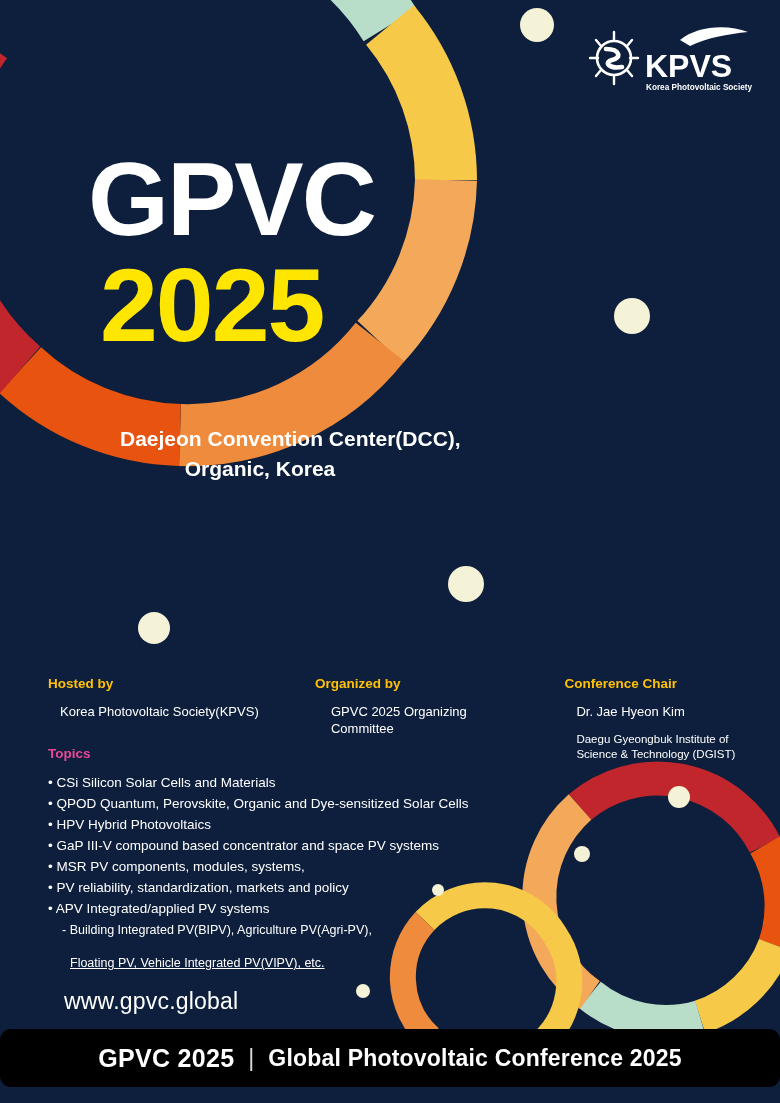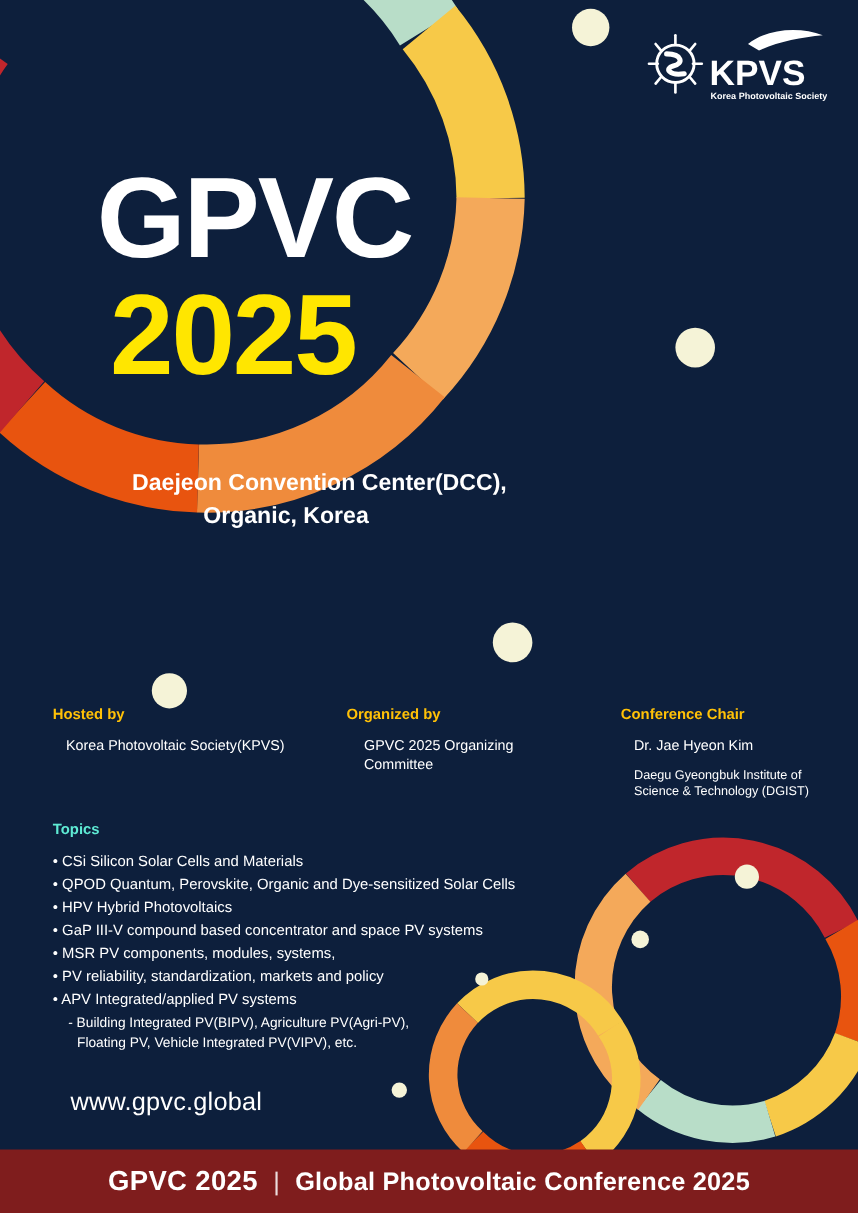--- a/index.html
+++ b/index.html
@@ -97,21 +97,21 @@
   }
   .event-line { margin: 0; }
   .ev-c1 { text-align: left; }
   .ev-c2 { text-align: left; margin-left: 40px; }
   .ev-c3 { text-align: center; padding-right: 60px;}
 
   
   .credits {
     position: absolute;
     left: 48px;
-    top: 642px;
+    top: 676px;
     width: 700px;
     display: flex;
     gap: 44px;
   }
   .credit-col { }
   .credit-col.c1 { width: 255px; }
   .credit-col.c2 { width: 235px; }
   .credit-col.c3 { width: 210px; }
   .credit-head {
     color: #ffc107;
@@ -133,21 +133,21 @@
   .credit-col.c2 .credit-body { padding-left: 4px; }
 
   
   .topics {
     position: absolute;
     left: 48px;
     top: 746px;
     width: 520px;
   }
   .topics-head {
-    color: #5eead4;
+    color: #ec4899;
     font-size: 13.5px;
     font-weight: bold;
     margin: 0 0 11px 0;
   }
   .topic-item {
     color: #ffffff;
     font-size: 13.5px;
     line-height: 1.56;
     margin: 0;
     white-space: nowrap;
@@ -168,26 +168,27 @@
     font-size: 23px;
     font-weight: normal;
     letter-spacing: 0.2px;
   }
 
   
   .footer {
     position: absolute;
     left: 0;
     right: 0;
-    bottom: 0;
+    bottom: 16px;
     height: 58px;
-    background: #7f1d1d;
+    background: #000000;
     display: flex;
     align-items: center;
     justify-content: center;
+    border-radius: 11px;
   }
   .footer-inner {
     display: flex;
     align-items: center;
     color: #ffffff;
   }
   .footer-brand {
     font-size: 25px;
     font-weight: bold;
     letter-spacing: 0.3px;
@@ -305,21 +306,21 @@
   <div class="topics">
     <p class="topics-head">Topics</p>
     <p class="topic-item">• CSi Silicon Solar Cells and Materials</p>
     <p class="topic-item">• QPOD Quantum, Perovskite, Organic and Dye-sensitized Solar Cells</p>
     <p class="topic-item">• HPV Hybrid Photovoltaics</p>
     <p class="topic-item">• GaP III-V compound based concentrator and space PV systems</p>
     <p class="topic-item">• MSR PV components, modules, systems,</p>
     <p class="topic-item">• PV reliability, standardization, markets and policy</p>
     <p class="topic-item">•  APV Integrated/applied PV systems</p>
     <p class="topic-sub">- Building Integrated PV(BIPV), Agriculture PV(Agri-PV),</p>
-    <p class="topic-sub" style="margin-top:1px; margin-left:22px;">Floating PV, Vehicle Integrated PV(VIPV), etc.</p>
+    <p class="topic-sub" style="margin-top:16px; margin-left:22px;text-decoration:underline;">Floating PV, Vehicle Integrated PV(VIPV), etc.</p>
   </div>
 
   <div class="website">www.gpvc.global</div>
 
   <div class="footer">
     <div class="footer-inner">
       <span class="footer-brand">GPVC 2025</span>
       <span class="footer-sep">|</span>
       <span class="footer-sub">Global Photovoltaic Conference 2025</span>
     </div>

